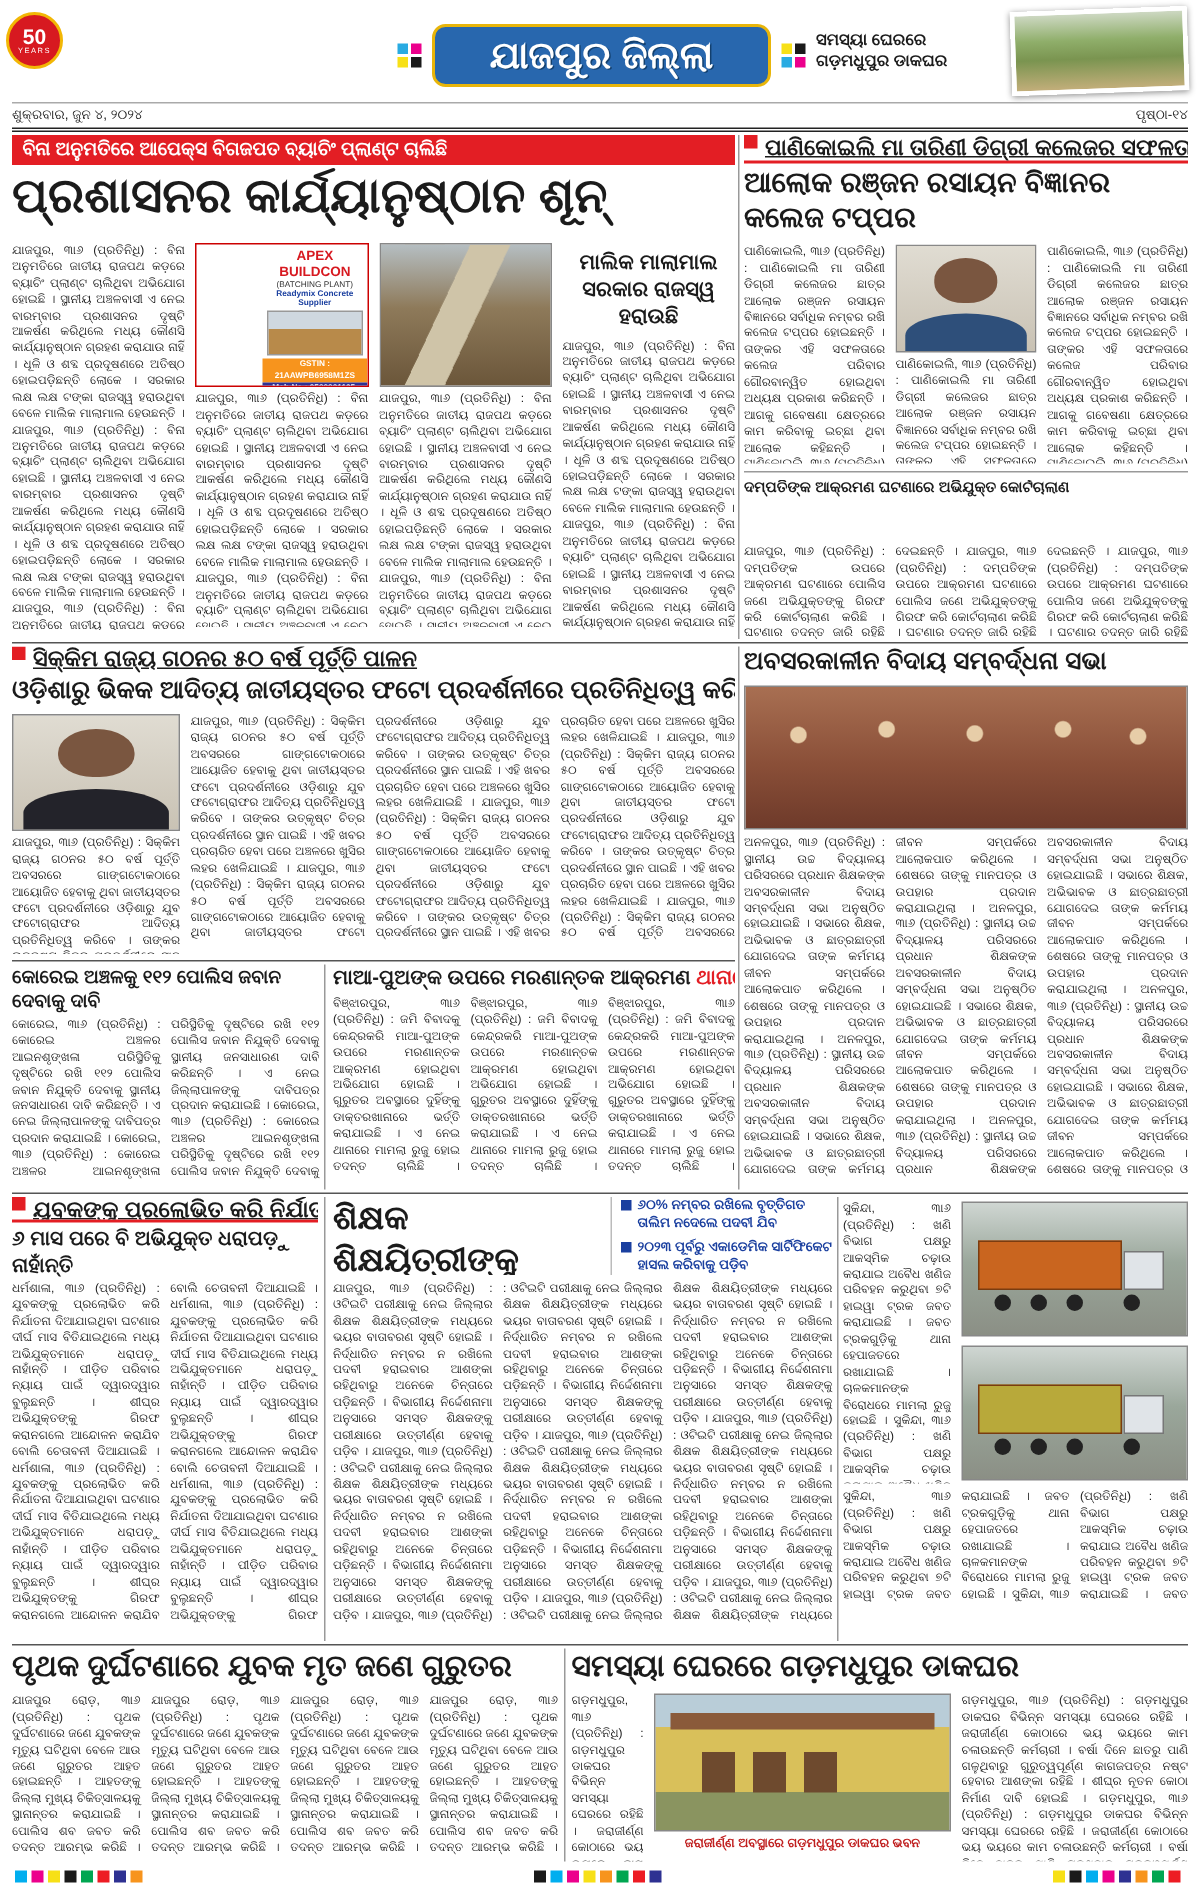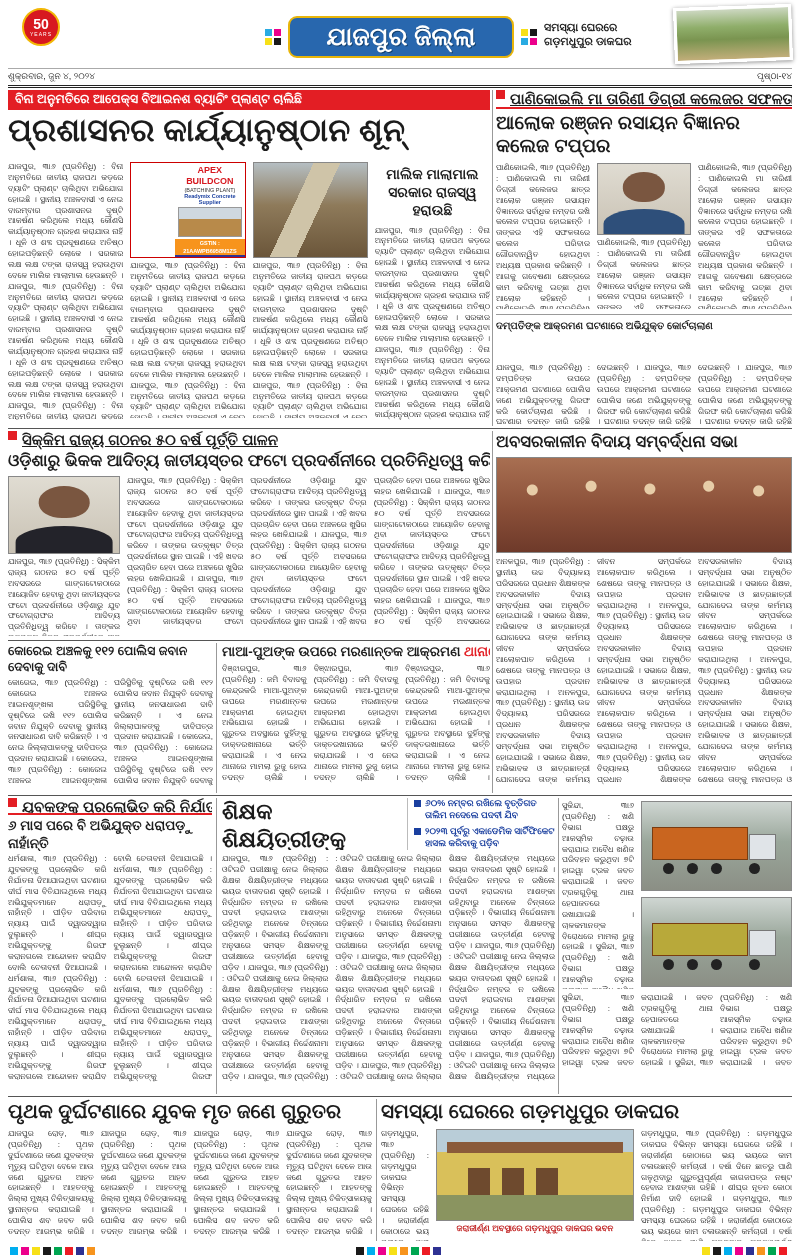--- a/index.html
+++ b/index.html
@@ -3,21 +3,21 @@
 <meta charset="utf-8">
 <style>
   * { margin:0; padding:0; box-sizing:border-box; }
   html,body { background:#e8e8e8; }
   .page {
     position:relative; width:800px; height:1260px; margin:0 auto;
     background:#fff; overflow:hidden;
     font-family:"Liberation Sans","DejaVu Sans",sans-serif; color:#1b1b1b;
   }
   
-  .logo-wrap { position:absolute; left:22px; top:8px; display:flex; gap:6px; }
+  .logo-wrap { position:absolute; left:4px; top:8px; display:flex; gap:6px; }
   .badge { width:38px; height:38px; border-radius:50%; background:#d71920; color:#fff;
            display:flex; flex-direction:column; align-items:center; justify-content:center; border:2px solid #f2b705; }
   .badge-num { font-size:14px; font-weight:bold; line-height:1; }
   .badge-lab { font-size:5px; letter-spacing:1px; }
   .logo-text { font-size:27px; font-weight:bold; color:#d71920; line-height:1.05; }
   .tagline { font-size:7px; color:#555; margin-top:1px; }
   .title-wrap { position:absolute; left:265px; top:16px; display:flex; align-items:center; gap:7px; }
   .mini-marks { display:grid; grid-template-columns:repeat(2,7px); gap:2px; }
   .mini-marks span { width:7px; height:7px; display:block; }
   .mm1{background:#29abe2}.mm2{background:#ec008c}.mm3{background:#f7e017}.mm4{background:#1a1a1a}
@@ -136,21 +136,21 @@
     <div class="photo house"></div>
   </div>
 
   <div class="dateline-row">
     <span>ଶୁକ୍ରବାର, ଜୁନ ୪, ୨୦୨୪</span>
     <span>ପୃଷ୍ଠା-୧୪</span>
   </div>
   <div class="main-rule"></div>
 
   <div class="story" style="left:8px;top:90px;width:482px;height:336px;">
-    <div class="strip">ବିନା ଅନୁମତିରେ ଆପେକ୍ସ ବିଆଇନଶ ବ୍ୟାଚିଂ ପ୍ଲାଣ୍ଟ ଚାଲିଛି</div>
+    <div class="strip">ବିନା ଅନୁମତିରେ ଆପେକ୍ସ ବିଗଜପତ ବ୍ୟାଚିଂ ପ୍ଲାଣ୍ଟ ଚାଲିଛି</div>
     <div class="h-lead">ପ୍ରଶାସନର କାର୍ଯ୍ୟାନୁଷ୍ଠାନ ଶୂନ୍</div>
     <div class="mcols" style="height:258px;">
       <div class="mcol btxt">ଯାଜପୁର, ୩ା୬ (ପ୍ରତିନିଧି) : ବିନା ଅନୁମତିରେ ଜାତୀୟ ରାଜପଥ କଡ଼ରେ ବ୍ୟାଚିଂ ପ୍ଲାଣ୍ଟ ଚାଲିଥିବା ଅଭିଯୋଗ ହୋଇଛି । ସ୍ଥାନୀୟ ଅଞ୍ଚଳବାସୀ ଏ ନେଇ ବାରମ୍ବାର ପ୍ରଶାସନର ଦୃଷ୍ଟି ଆକର୍ଷଣ କରିଥିଲେ ମଧ୍ୟ କୌଣସି କାର୍ଯ୍ୟାନୁଷ୍ଠାନ ଗ୍ରହଣ କରାଯାଉ ନାହିଁ । ଧୂଳି ଓ ଶବ୍ଦ ପ୍ରଦୂଷଣରେ ଅତିଷ୍ଠ ହୋଇପଡ଼ିଛନ୍ତି ଲୋକେ । ସରକାର ଲକ୍ଷ ଲକ୍ଷ ଟଙ୍କା ରାଜସ୍ୱ ହରାଉଥିବା ବେଳେ ମାଲିକ ମାଲାମାଲ ହେଉଛନ୍ତି । ଯାଜପୁର, ୩ା୬ (ପ୍ରତିନିଧି) : ବିନା ଅନୁମତିରେ ଜାତୀୟ ରାଜପଥ କଡ଼ରେ ବ୍ୟାଚିଂ ପ୍ଲାଣ୍ଟ ଚାଲିଥିବା ଅଭିଯୋଗ ହୋଇଛି । ସ୍ଥାନୀୟ ଅଞ୍ଚଳବାସୀ ଏ ନେଇ ବାରମ୍ବାର ପ୍ରଶାସନର ଦୃଷ୍ଟି ଆକର୍ଷଣ କରିଥିଲେ ମଧ୍ୟ କୌଣସି କାର୍ଯ୍ୟାନୁଷ୍ଠାନ ଗ୍ରହଣ କରାଯାଉ ନାହିଁ । ଧୂଳି ଓ ଶବ୍ଦ ପ୍ରଦୂଷଣରେ ଅତିଷ୍ଠ ହୋଇପଡ଼ିଛନ୍ତି ଲୋକେ । ସରକାର ଲକ୍ଷ ଲକ୍ଷ ଟଙ୍କା ରାଜସ୍ୱ ହରାଉଥିବା ବେଳେ ମାଲିକ ମାଲାମାଲ ହେଉଛନ୍ତି । ଯାଜପୁର, ୩ା୬ (ପ୍ରତିନିଧି) : ବିନା ଅନୁମତିରେ ଜାତୀୟ ରାଜପଥ କଡ଼ରେ ବ୍ୟାଚିଂ ପ୍ଲାଣ୍ଟ ଚାଲିଥିବା ଅଭିଯୋଗ ହୋଇଛି । ସ୍ଥାନୀୟ ଅଞ୍ଚଳବାସୀ ଏ ନେଇ ବାରମ୍ବାର ପ୍ରଶାସନର ଦୃଷ୍ଟି ଆକର୍ଷଣ କରିଥିଲେ ମଧ୍ୟ କୌଣସି କାର୍ଯ୍ୟାନୁଷ୍ଠାନ ଗ୍ରହଣ କରାଯାଉ ନାହିଁ । ଧୂଳି ଓ ଶବ୍ଦ ପ୍ରଦୂଷଣରେ ଅତିଷ୍ଠ ହୋଇପଡ଼ିଛନ୍ତି ଲୋକେ । ସରକାର ଲକ୍ଷ ଲକ୍ଷ ଟଙ୍କା ରାଜସ୍ୱ ହରାଉଥିବା ବେଳେ ମାଲିକ ମାଲାମାଲ ହେଉଛନ୍ତି ।</div>
       <div class="mcol">
         <div class="ad" style="height:96px;margin-bottom:3px;">
           <div class="ad-name">APEX BUILDCON</div>
           <div class="ad-sub">(BATCHING PLANT)</div>
           <div class="ad-line">Readymix Concrete Supplier</div>
           <div class="ad-img"></div>
           <div class="ad-strip">GSTIN : 21AAWPB6958M1ZS</div>

